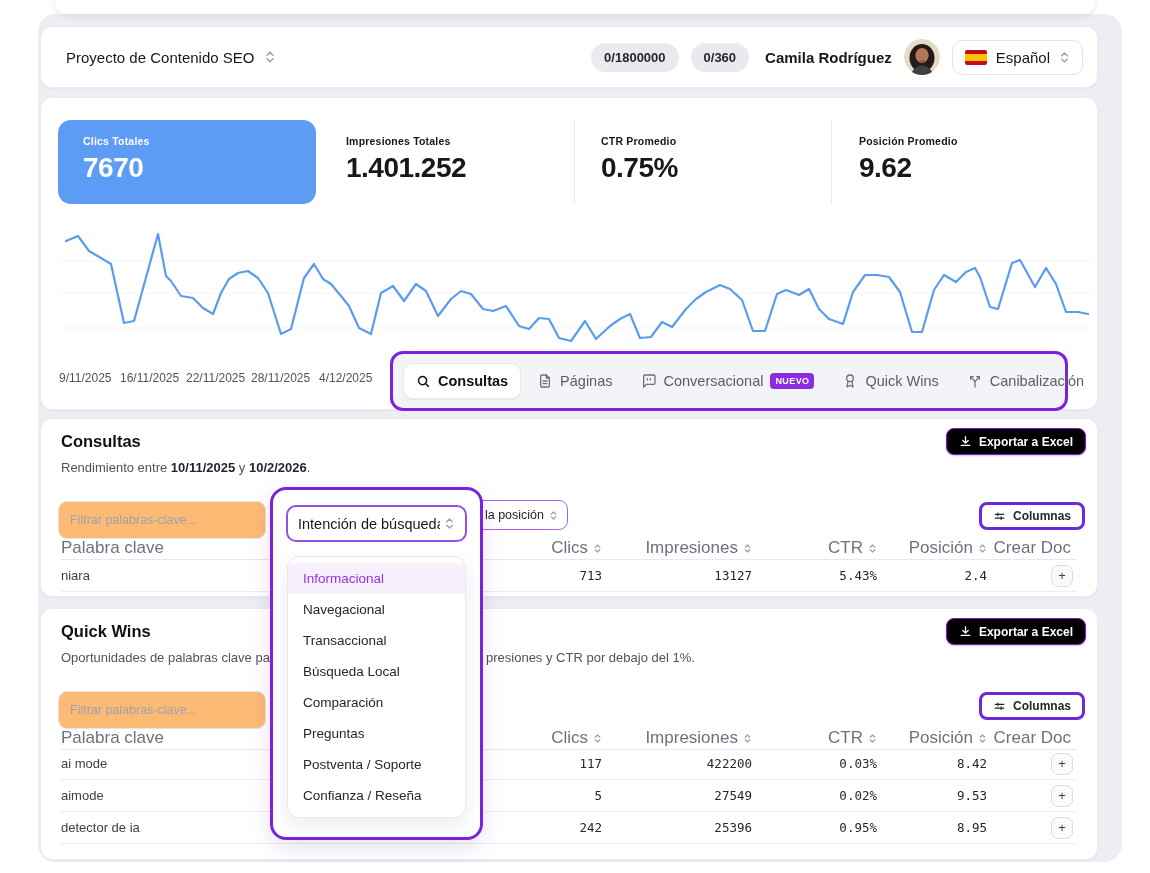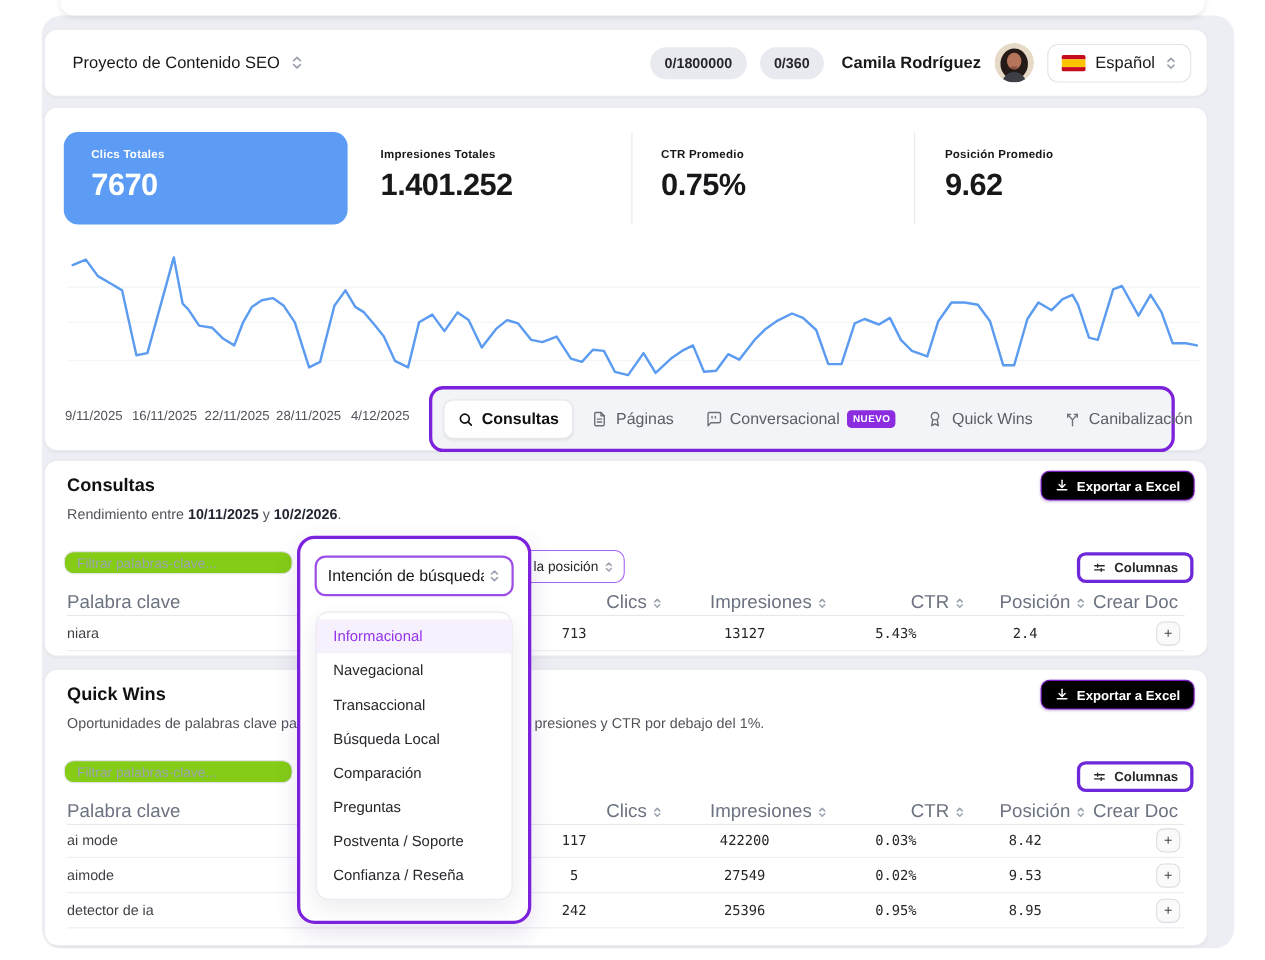--- a/index.html
+++ b/index.html
@@ -39,32 +39,32 @@
   .badge-nuevo{background:#8b2ce0;color:#fff;font-size:9px;font-weight:700;padding:3px 5px;border-radius:4px;letter-spacing:.4px}
 
   
   .consultas-card{left:40px;top:418px;width:1058px;height:179px;overflow:hidden}
   .quickwins-card{left:40px;top:608px;width:1058px;height:252px;overflow:hidden}
   .section-title{position:absolute;left:20px;top:13px;font-size:16.5px;font-weight:700;color:#111}
   .section-sub{position:absolute;left:20px;top:41px;font-size:13px;color:#52525b}
   .section-sub b{color:#1f2330}
   .qw-desc-right{position:absolute;left:445px;top:41px;font-size:13px;color:#52525b}
   .export-btn{position:absolute;right:11px;top:9px;height:27px;background:#000000;border:1px solid #7d18c4;border-radius:8px;color:#fff;font-size:12px;font-weight:700;display:flex;align-items:center;gap:7px;padding:0 12px;cursor:pointer;box-shadow:0 1px 2px rgba(80,10,160,.25)}
-  .filter-input{position:absolute;left:17px;top:82px;width:208px;height:21px;border:1px solid #e2e2e8;border-radius:9px;padding:0 11px;font-size:12.5px;color:#1f2937;background:#84cc16;outline:none;font-family:"Liberation Sans",sans-serif}
+  .filter-input{position:absolute;left:17px;top:82px;width:208px;height:38px;border:1px solid #e2e2e8;border-radius:9px;padding:0 11px;font-size:12.5px;color:#1f2937;background:#fdba74;outline:none;font-family:"Liberation Sans",sans-serif}
   .filter-input::placeholder{color:#9ca3af}
   .columns-btn{position:absolute;right:12px;top:83px;height:28px;border:3px solid #6d28d9;border-radius:8px;background:#fff;display:flex;gap:7px;align-items:center;padding:0 11px;font-size:12px;font-weight:600;color:#27272a;cursor:pointer}
 
   
   .grid{display:grid;grid-template-columns:1fr 160px 150px 125px 110px 90px;align-items:center}
   .tbl-head{position:absolute;left:20px;right:20px;top:118px;height:23px;border-bottom:1px solid #e7e7ec;font-size:17px;color:#6b7280}
   .rows{position:absolute;left:20px;right:20px}
   .tbl-row{height:32px;border-bottom:1px solid #ededf2;font-size:13px;color:#3f3f46}
   .th-num{display:flex;justify-content:flex-end;gap:5px;align-items:center;color:#6b7280;cursor:pointer}
   .th-crear{text-align:right;padding-right:6px}
-  .num{font-family:"DejaVu Sans Mono",monospace;font-size:12.5px;color:#27272a;text-align:center}
+  .num{font-family:"DejaVu Sans Mono",monospace;font-size:12.5px;color:#27272a;text-align:right}
   .plus-btn{width:22px;height:22px;border:1px solid #dcdce2;border-radius:7px;background:#fafafa;color:#3f3f46;font-size:13px;display:flex;align-items:center;justify-content:center;margin-left:auto;margin-right:4px;cursor:pointer}
 
   
   .pos-select{position:absolute;left:420px;top:500px;width:148px;height:30px;z-index:3;background:#fff;border:1.5px solid #a964ef;border-radius:9px;display:flex;align-items:center;justify-content:flex-end;gap:5px;padding:0 9px;font-size:12.5px;color:#27272a;cursor:pointer}
 
   
   .annot{position:absolute;left:270px;top:487px;width:213px;height:353px;z-index:5;background:#fff;border:3px solid #7c22dd;border-radius:16px;box-shadow:0 8px 22px rgba(60,20,120,.12)}
   .intent-select{position:absolute;left:13px;top:15px;width:181px;height:37px;border:2px solid #9b4de8;border-radius:10px;display:flex;align-items:center;gap:4px;padding:0 10px;font-size:14.5px;color:#18181b;cursor:pointer;background:#fff}
   .intent-select .txt{flex:1;overflow:hidden;white-space:nowrap}
   .intent-menu{position:absolute;left:14px;top:66px;width:179px;background:#fff;border:1px solid #e8e8ee;border-radius:12px;box-shadow:0 8px 20px rgba(30,30,70,.08);padding:6px 0}

